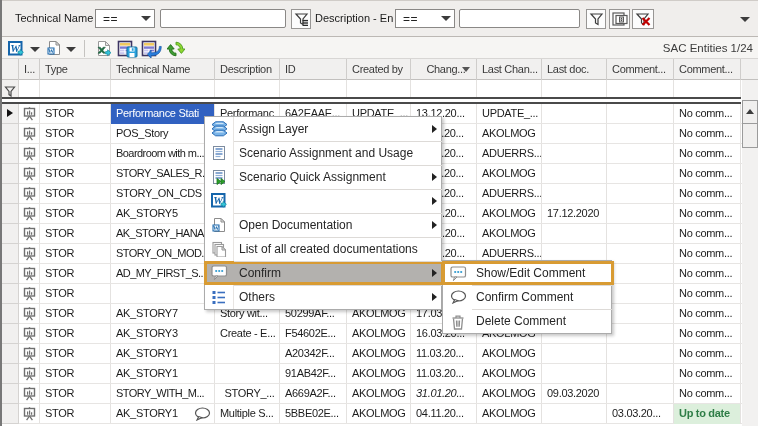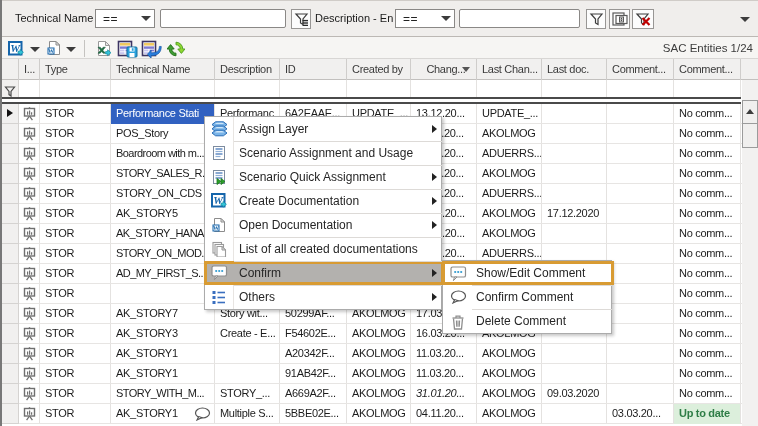--- a/index.html
+++ b/index.html
@@ -472,21 +472,21 @@
             <line x1="5.6" y1="8.8" x2="5.6" y2="5.6" stroke="#6f6f6f" stroke-width="1.2"></line>
             <line x1="7.6" y1="8.8" x2="7.6" y2="4.6" stroke="#6f6f6f" stroke-width="1.2"></line>
             <line x1="9.6" y1="8.8" x2="9.6" y2="6.3" stroke="#6f6f6f" stroke-width="1.2"></line>
             <line x1="7.5" y1="2.5" x2="7.5" y2="1.2" stroke="#6f6f6f" stroke-width="1.4"></line>
             <line x1="7.5" y1="10" x2="4.6" y2="14.2" stroke="#6f6f6f" stroke-width="1.3"></line>
             <line x1="7.5" y1="10" x2="10.4" y2="14.2" stroke="#6f6f6f" stroke-width="1.3"></line>
           </svg></div>
       </div>
       <div class="cell" style="left:38px;top:0;width:71px;">STOR</div>
       <div class="cell" style="left:109px;top:0;width:104px;letter-spacing:-0.55px;">STORY_WITH_M...</div>
-      <div class="cell" style="left:213px;top:0;width:65px;">STORY_...</div>
+      <div class="cell" style="left:213px;top:0;width:65px;text-align:center;">STORY_...</div>
       <div class="cell" style="left:278px;top:0;width:67px;">A669A2F...</div>
       <div class="cell" style="left:345px;top:0;width:64px;">AKOLMOG</div>
       <div class="cell" style="left:409px;top:0;width:66px;font-style:italic;">31.01.20...</div>
       <div class="cell" style="left:475px;top:0;width:65px;">AKOLMOG</div>
       <div class="cell" style="left:540px;top:0;width:65px;">09.03.2020</div>
       <div class="cell" style="left:605px;top:0;width:67px;"></div>
       <div class="cell" style="left:672px;top:0;width:67px;">No comm...</div>
     </div>
     <div style="left:0;top:300px;width:740px;height:20px;background:#fff;border-bottom:1px solid #e7e5e3;">
       <div style="left:0px;top:0;width:17px;height:20px;background:#f1f0ef;border-right:1px solid #d5d3d1;border-bottom:1px solid #d5d3d1;"></div>
@@ -552,21 +552,20 @@
         <path d="M10 9.5 L14 12.5 L10 15.5 Z" fill="#2ca02c" stroke="#1d7a1d" stroke-width="0.8"></path>
       </svg></div>
     <div class="mi" style="left:34px;top:48px;width:202px;height:24px;">Scenario Quick Assignment</div>
     <div style="position:absolute;width:0;height:0;left:227px;top:56px;border-top:4px solid transparent;border-bottom:4px solid transparent;border-left:5px solid #222;"></div>
     <div style="left:29px;top:72px;width:208px;height:1px;background:#dddad7;"></div>
     <div style="left:6px;top:76px;width:17px;height:17px;"><svg width="16" height="16" viewBox="0 0 16 16" style="">
         <rect x="1" y="1" width="12.5" height="12.5" fill="#fff" stroke="#1565ab" stroke-width="2"></rect>
         <text x="7.2" y="11" font-family="Liberation Serif" font-size="11" font-style="italic" font-weight="bold" fill="#1565ab" text-anchor="middle">W</text>
         <path d="M12.5 9.5 h2.4 v2 h1.8 l-2.9 3.4 -2.9 -3.4 h1.6 Z" fill="#35c3d9" stroke="#0e8ba3" stroke-width="0.7" transform="rotate(-90 12.8 12.3)"></path>
       </svg></div>
-    <div class="mi" style="left:34px;top:72px;width:202px;height:24px;">Create Documentation</div>
     <div style="position:absolute;width:0;height:0;left:227px;top:80px;border-top:4px solid transparent;border-bottom:4px solid transparent;border-left:5px solid #222;"></div>
     <div style="left:29px;top:96px;width:208px;height:1px;background:#dddad7;"></div>
     <div style="left:6px;top:100px;width:17px;height:17px;"><svg width="16" height="16" viewBox="0 0 16 16" style="">
         <path d="M3.5 1.5 H10 L13.5 5 V14.5 H3.5 Z" fill="#fff" stroke="#8c8c8c" stroke-width="1"></path>
         <path d="M10 1.5 L13.5 5 H10 Z" fill="#e8e8e8" stroke="#8c8c8c" stroke-width="1"></path>
         <rect x="1.5" y="7.5" width="7" height="7" fill="#1565ab"></rect>
         <rect x="2.5" y="8.5" width="5" height="5" fill="#fff"></rect>
         <text x="5" y="13" font-family="Liberation Serif" font-size="6" font-weight="bold" fill="#1565ab" text-anchor="middle">W</text>
       </svg></div>
     <div class="mi" style="left:34px;top:96px;width:202px;height:24px;">Open Documentation</div>

